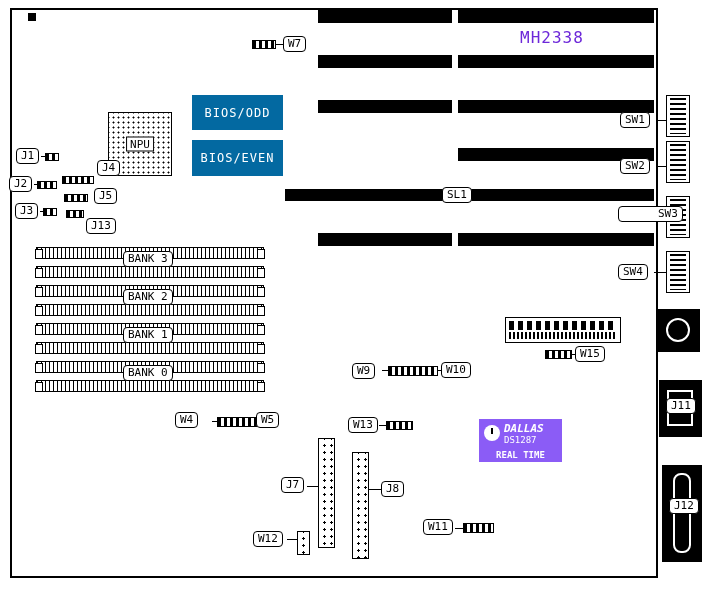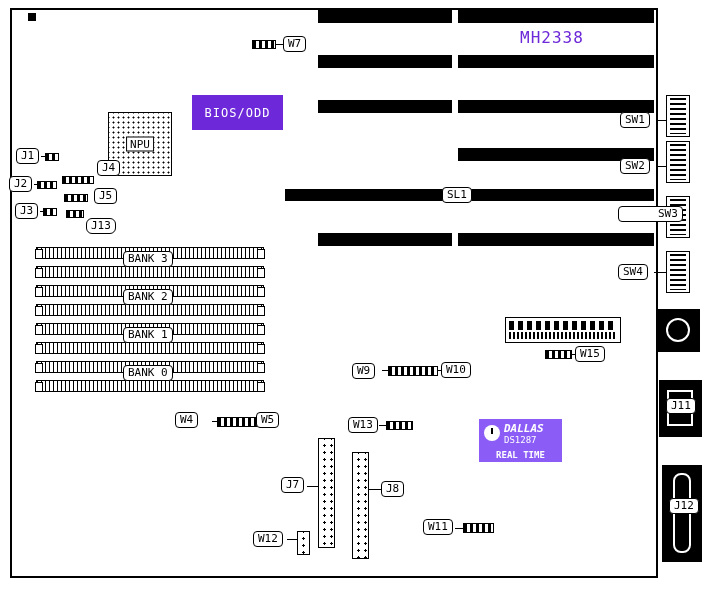--- a/index.html
+++ b/index.html
@@ -9,21 +9,21 @@
   .blk { position:absolute; background:#000; }
   .slot { position:absolute; background:#000; height:13px; z-index:2; }
   .callout { position:absolute; z-index:6; background:#fff; border:1px solid #000; border-radius:4px;
              font-size:11px; line-height:14px; padding:0 4px; white-space:nowrap; color:#000; }
   .chip { position:absolute; border:1px solid #000; background-color:#fff;
           background-image: radial-gradient(#000 0.9px, transparent 1.1px);
           background-size:5px 5px; background-position:2px 2px; z-index:2; }
   .chip-label { position:absolute; left:50%; top:50%; transform:translate(-50%,-50%);
                 background:#fff; border:1px solid #000; font-size:11px; line-height:13px; padding:0 3px; }
   .corner-mark { position:absolute; left:3px; bottom:3px; width:6px; height:6px; background:#000; }
-  .rom { position:absolute; background:#6d28d9; color:#fff; display:flex; align-items:center;
+  .rom { position:absolute; background:#0369a1; color:#fff; display:flex; align-items:center;
          justify-content:center; font-size:12px; letter-spacing:1px; z-index:2; }
   .pins { position:absolute; border:1px solid #000; z-index:3;
           background: repeating-linear-gradient(90deg, #000 0 3px, #fff 3px 6px); }
   .vpins { position:absolute; border:1px solid #000; background-color:#fff; z-index:2;
            background-image: radial-gradient(#000 1.1px, transparent 1.3px);
            background-size:7px 7px; background-position:2px 3px; }
   .dip { position:absolute; border:1px solid #000; background:#fff; padding:2px 3px; z-index:3; }
   .dip-inner { width:100%; height:100%; background: repeating-linear-gradient(180deg, #000 0 2px, #fff 2px 5px); }
   .simm { position:absolute; left:36px; width:228px; height:12px; border:1px solid #000; z-index:1;
           background: repeating-linear-gradient(90deg, #000 0 1.5px, #fff 1.5px 4px); }
@@ -69,20 +69,23 @@
   <div class="model">MH2338</div>
 
   <div class="chip" style="left:108px;top:112px;width:64px;height:64px;">
     <span class="corner-mark"></span>
     <span class="chip-label">NPU</span>
   </div>
 
   <div class="rom" style="left:192px;top:95px;width:91px;height:35px;">
     <span>BIOS/ODD</span>
   </div>
+  <div class="rom" style="left:192px;top:140px;width:91px;height:36px;">
+    <span>BIOS/EVEN</span>
+  </div>
 
   <div class="pins" style="left:252px;top:40px;width:24px;height:9px;"></div>
   <div class="line" style="left:276px;top:44px;width:7px;height:1px;"></div>
   <div class="callout" style="left:283px;top:36px;">W7</div>
 
   <div class="callout" style="left:16px;top:148px;">J1</div>
   <div class="line" style="left:41px;top:156px;width:4px;height:1px;"></div>
   <div class="pins" style="left:45px;top:153px;width:14px;height:8px;"></div>
 
   <div class="callout" style="left:9px;top:176px;">J2</div>
@@ -93,21 +96,21 @@
   <div class="line" style="left:40px;top:211px;width:3px;height:1px;"></div>
   <div class="pins" style="left:43px;top:208px;width:14px;height:8px;"></div>
 
   <div class="pins" style="left:62px;top:176px;width:32px;height:8px;"></div>
   <div class="callout" style="left:97px;top:160px;">J4</div>
 
   <div class="pins" style="left:64px;top:194px;width:24px;height:8px;"></div>
   <div class="callout" style="left:94px;top:188px;">J5</div>
 
   <div class="pins" style="left:66px;top:210px;width:18px;height:8px;"></div>
-  <div class="callout" style="left:86px;top:218px;border-radius:6px;">J13</div>
+  <div class="callout" style="left:86px;top:218px;">J13</div>
 
   <div class="callout" style="left:442px;top:187px;">SL1</div>
 
   <div class="callout" style="left:620px;top:112px;">SW1</div>
   <div class="line" style="left:656px;top:120px;width:10px;height:1px;"></div>
   <div class="dip" style="left:666px;top:95px;width:24px;height:42px;">
       <div class="dip-inner"></div>
     </div>
 
   <div class="callout" style="left:620px;top:158px;">SW2</div>

